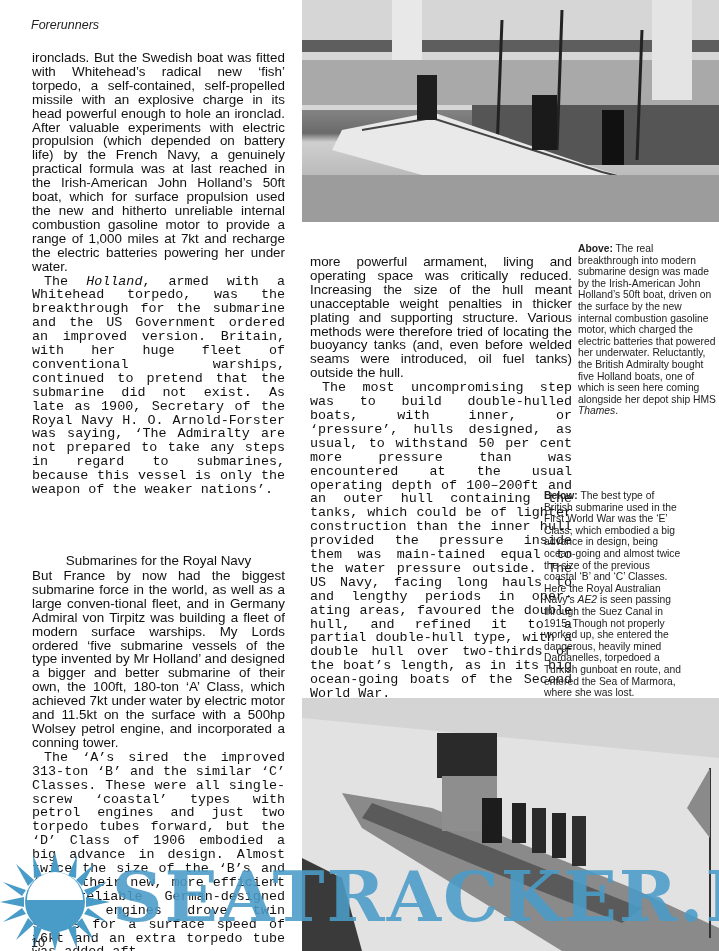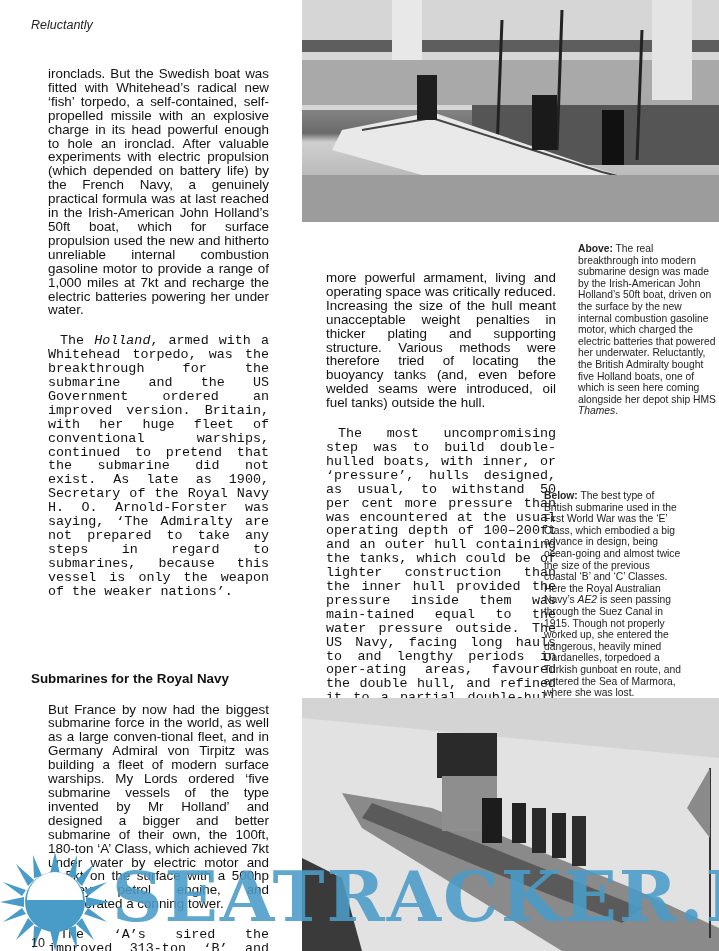--- a/index.html
+++ b/index.html
@@ -9,24 +9,25 @@
     font-family: "Liberation Sans", "DejaVu Sans", sans-serif;
   }
   .running-head {
     position: absolute; left: 31px; top: 18px;
     font-style: italic; font-size: 12.5px; color: #222;
   }
   .col {
     position: absolute; font-size: 13.4px; line-height: 13.9px;
     text-align: justify; hyphens: manual;
   }
-  .col p { margin: 17px; }
+  .col p { margin: 1px; }
   .col p.indent { text-indent: 12px; font-family: Liberation Mono, monospace; }
   .col h3 {
-    margin: 0; font-size: 13.4px; line-height: 14px; font-weight: bold;
+    margin: 0; font-size: 13.4px; line-height: 14px; font-weight: normal;
+    text-align: center;
   }
   #col1 { left: 31px; top: 50px; width: 255px; }
   #col2 { left: 309px; top: 254px; width: 264px; }
   .gap-l { height: 56px; }
   .gap-m { height: 40px; }
   .gap-s { height: 34px; }
   .caption {
     position: absolute; font-size: 10.3px; line-height: 11.6px;
     color: #222; text-align: left;
   }
@@ -50,21 +51,21 @@
     font-size: 70px; letter-spacing: 2px; color: #4a9cc8; opacity: 0.88;
     white-space: nowrap; line-height: 70px;
   }
   .page-number {
     position: absolute; left: 31px; top: 936px; font-size: 12.5px; color: #222;
   }
 </style>
 </head>
 <body>
 
-<div class="running-head">Reluctantly</div>
+<div class="running-head">Forerunners</div>
 
 <div class="photo" id="photo-holland">
   <svg width="417" height="222" viewBox="0 0 417 222">
     <rect x="0" y="0" width="417" height="110" fill="#d6d6d6"></rect>
     <rect x="0" y="40" width="417" height="12" fill="#5e5e5e"></rect>
     <rect x="0" y="60" width="417" height="45" fill="#a9a9a9"></rect>
     <rect x="90" y="0" width="30" height="60" fill="#e8e8e8"></rect>
     <rect x="350" y="0" width="40" height="100" fill="#e4e4e4"></rect>
     <rect x="170" y="105" width="247" height="60" fill="#555"></rect>
     <line x1="200" y1="20" x2="195" y2="150" stroke="#222" stroke-width="3"></line>

